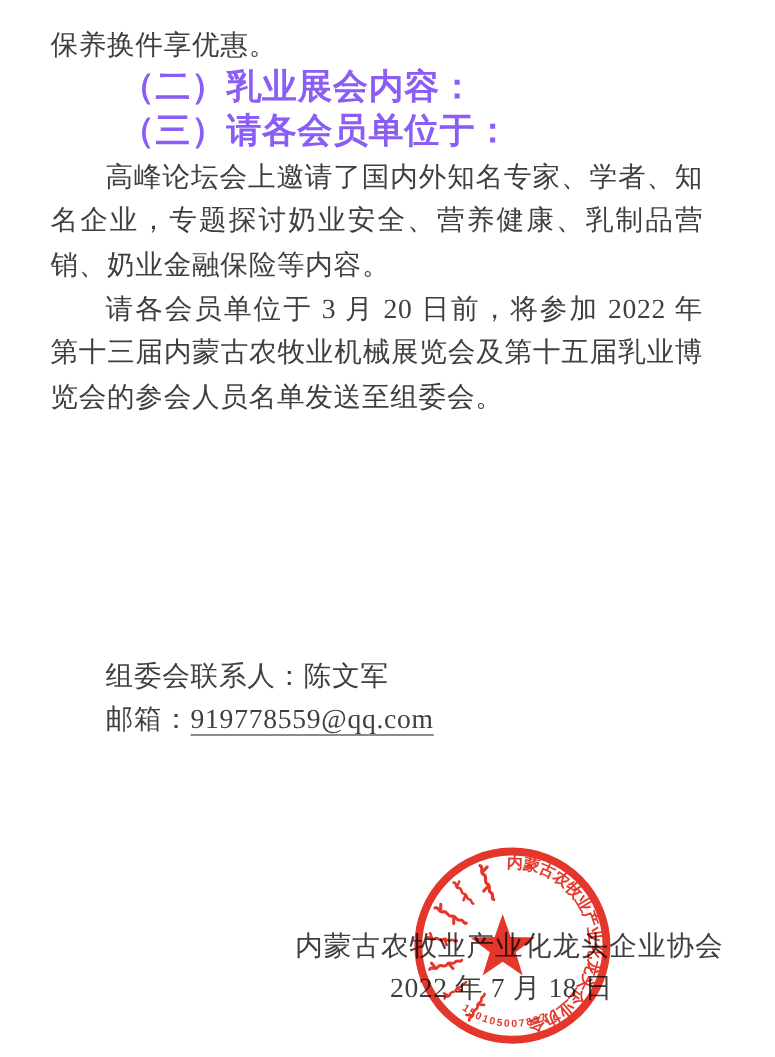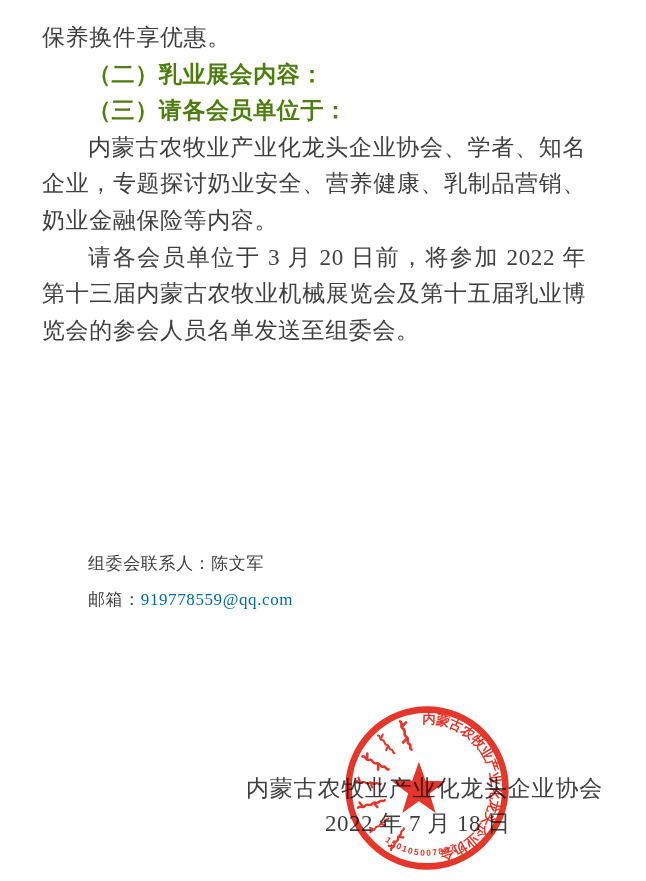--- a/index.html
+++ b/index.html
@@ -6,43 +6,43 @@
   body{
     width:646px;height:881px;background:#ffffff;position:relative;overflow:hidden;
     font-family:"Liberation Serif","DejaVu Serif",serif;
   }
   .doc{
     position:absolute;left:0;top:0;width:646px;height:881px;box-sizing:border-box;
     padding:20px 60px 0 42px;color:#3f3f3f;font-size:23px;line-height:36.6px;
     letter-spacing:0.6px;
   }
   .intro{margin:0;text-align:justify;}
-  .hd{margin:0;font-size:23px;font-weight:bold;color:#4d7c0f;text-indent:2em;line-height:36.6px;}
+  .hd{margin:0;font-size:29px;font-weight:bold;color:#8b5cf6;text-indent:2em;line-height:36.6px;font-family:Liberation Mono, monospace;}
   .para{margin:0;text-indent:2em;text-align:justify;text-align-last:left;}
-  .contact{position:absolute;left:88px;top:546px;color:#3f3f3f;font-size:17px;line-height:36.4px;letter-spacing:0.6px;}
+  .contact{position:absolute;left:88px;top:546px;color:#3f3f3f;font-size:23px;line-height:36.4px;letter-spacing:0.6px;}
   .contact p{margin:0;}
-  .email-link{color:#0369a1;text-underline-offset:5px;text-decoration-thickness:1px;cursor:pointer;}
+  .email-link{color:#404040;text-decoration:underline;text-underline-offset:5px;text-decoration-thickness:1px;cursor:pointer;}
   .sig-org{position:absolute;left:246px;top:771px;margin:0;color:#3f3f3f;font-size:23px;letter-spacing:0.8px;white-space:nowrap;}
   .sig-date{position:absolute;left:325px;top:806px;margin:0;color:#3f3f3f;font-size:23px;letter-spacing:0.5px;white-space:nowrap;}
   .stamp{
     position:absolute;left:341px;top:702px;width:172px;height:172px;
     mix-blend-mode:multiply;opacity:0.93;pointer-events:none;
   }
   .stamp svg{display:block;width:172px;height:172px;}
 </style>
 </head>
 <body>
 
 <div class="doc">
   <p class="intro">保养换件享优惠。</p>
 
   <h3 class="hd">（二）乳业展会内容：</h3>
 
   <h3 class="hd">（三）请各会员单位于：</h3>
-  <p class="para">内蒙古农牧业产业化龙头企业协会、学者、知名企业，专题探讨奶业安全、营养健康、乳制品营销、奶业金融保险等内容。</p>
+  <p class="para">高峰论坛会上邀请了国内外知名专家、学者、知名企业，专题探讨奶业安全、营养健康、乳制品营销、奶业金融保险等内容。</p>
   <p class="para">请各会员单位于 3 月 20 日前，将参加 2022 年第十三届内蒙古农牧业机械展览会及第十五届乳业博览会的参会人员名单发送至组委会。</p>
 
   <div class="contact">
     <p>组委会联系人：陈文军</p>
     <p><span>邮箱：</span><a class="email-link">919778559@qq.com</a></p>
   </div>
 
   <p class="sig-org">内蒙古农牧业产业化龙头企业协会</p>
   <p class="sig-date">2022 年 7 月 18 日</p>
 

